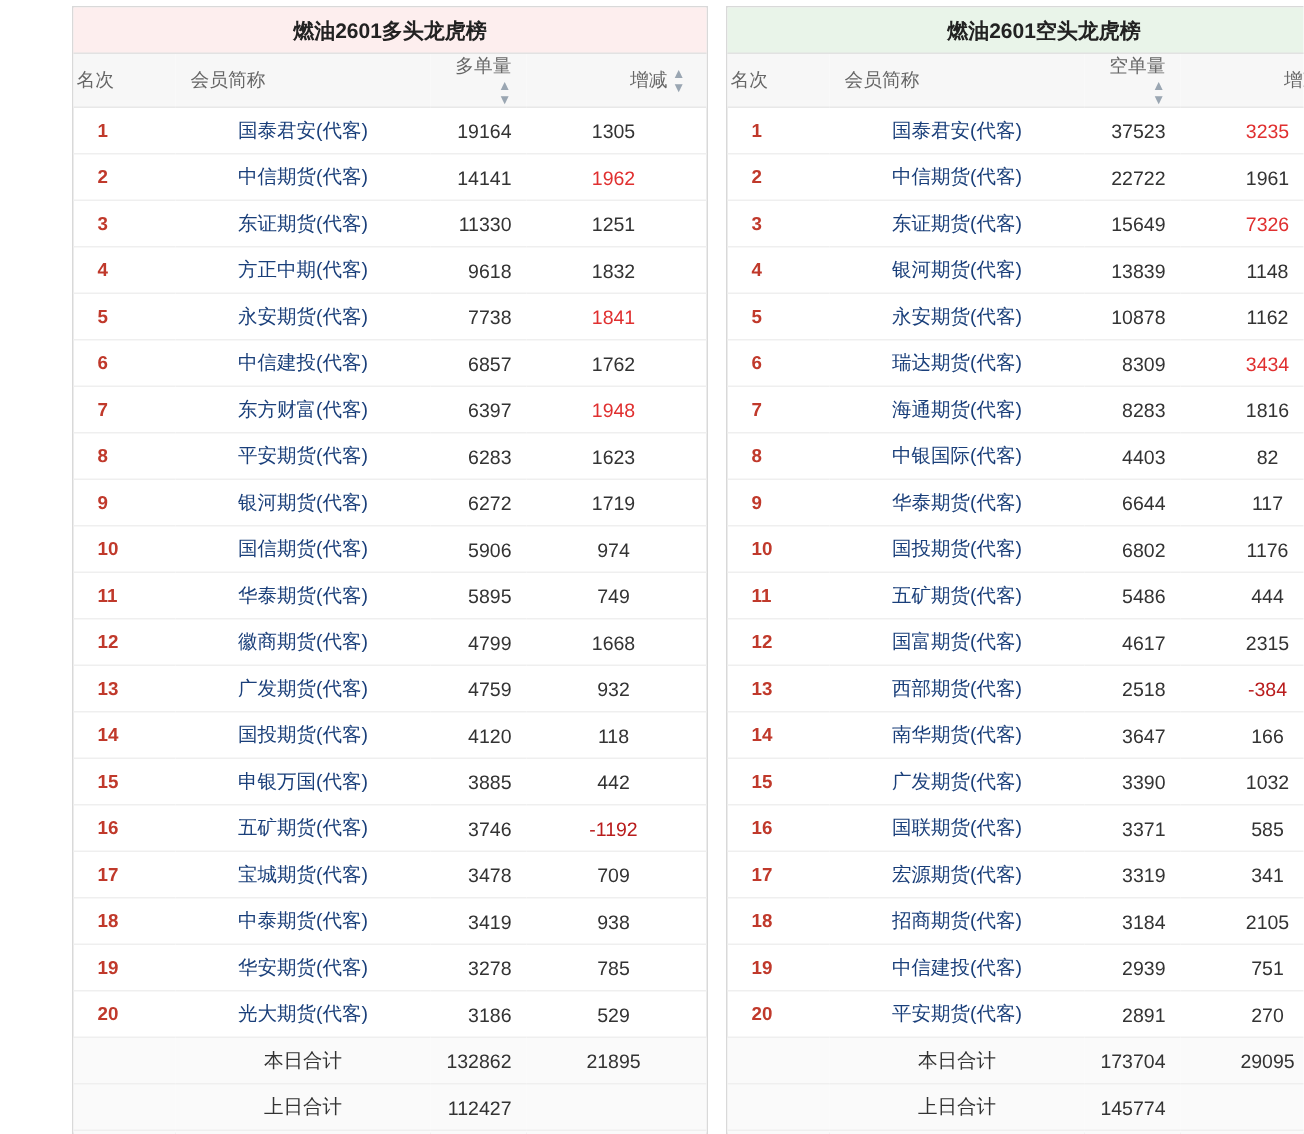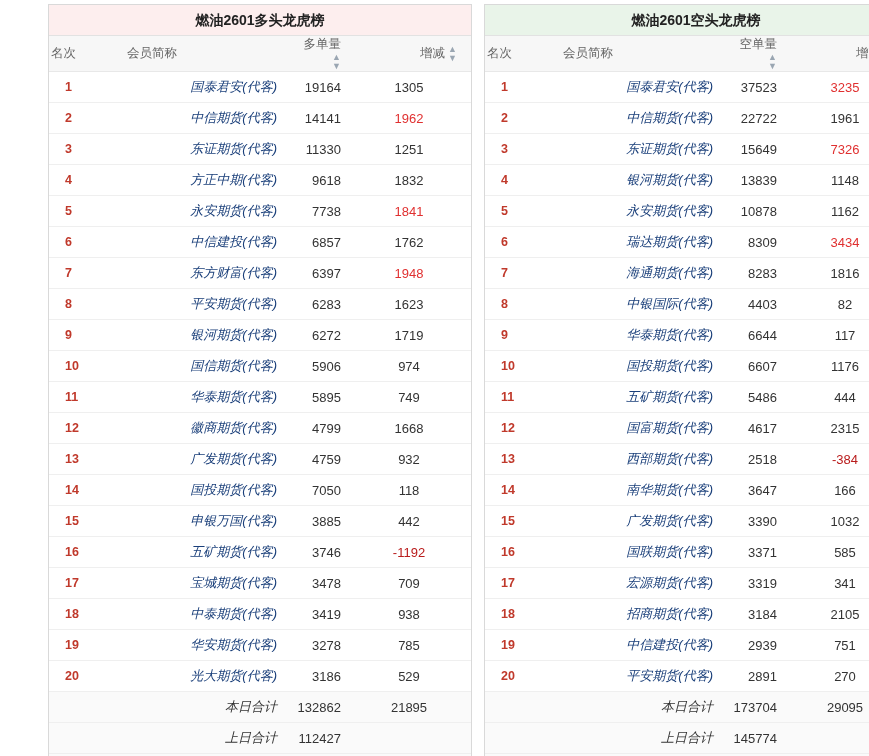--- a/index.html
+++ b/index.html
@@ -58,21 +58,21 @@
   th.c-chg  { width: 96px; text-align: right; padding-right: 14px; }
 
   tbody td {
     height: 30px;
     border-bottom: 1px solid #efefef;
     padding: 0 10px;
     color: #333;
   }
   td.c-rank { text-align: left; padding-left: 16px; font-weight: bold; color: #c0392b; font-size: 12.5px; }
   .panel.short td.c-rank { color: #c0392b; }
-  td.c-name { text-align: right; color: #1a3f7a; font-style: italic; }
+  td.c-name { text-align: center; color: #1a3f7a; }
   td.c-vol  { text-align: right; color: #333; }
   td.c-chg  { text-align: center; padding-right: 14px; color: #333; }
   td.up   { color: #e03030; }
   td.down { color: #b91c1c; }
 
   tr.sum td {
     background: #fafafa;
     color: #333;
     height: 30px;
   }
@@ -179,21 +179,21 @@
           </tr>
           <tr>
             <td class="c-rank">13</td>
             <td class="c-name">广发期货(代客)</td>
             <td class="c-vol">4759</td>
             <td class="c-chg">932</td>
           </tr>
           <tr>
             <td class="c-rank">14</td>
             <td class="c-name">国投期货(代客)</td>
-            <td class="c-vol">7050</td>
+            <td class="c-vol">4120</td>
             <td class="c-chg">118</td>
           </tr>
           <tr>
             <td class="c-rank">15</td>
             <td class="c-name">申银万国(代客)</td>
             <td class="c-vol">3885</td>
             <td class="c-chg">442</td>
           </tr>
           <tr>
             <td class="c-rank">16</td>
@@ -310,21 +310,21 @@
           </tr>
           <tr>
             <td class="c-rank">9</td>
             <td class="c-name">华泰期货(代客)</td>
             <td class="c-vol">6644</td>
             <td class="c-chg">117</td>
           </tr>
           <tr>
             <td class="c-rank">10</td>
             <td class="c-name">国投期货(代客)</td>
-            <td class="c-vol">6607</td>
+            <td class="c-vol">6802</td>
             <td class="c-chg">1176</td>
           </tr>
           <tr>
             <td class="c-rank">11</td>
             <td class="c-name">五矿期货(代客)</td>
             <td class="c-vol">5486</td>
             <td class="c-chg">444</td>
           </tr>
           <tr>
             <td class="c-rank">12</td>

